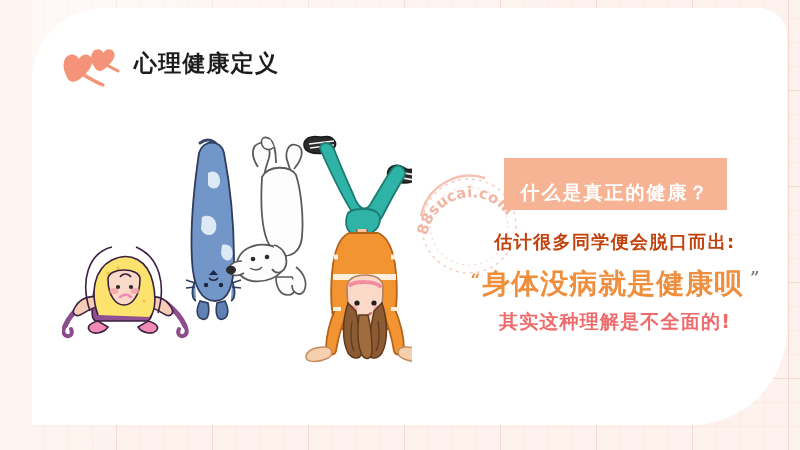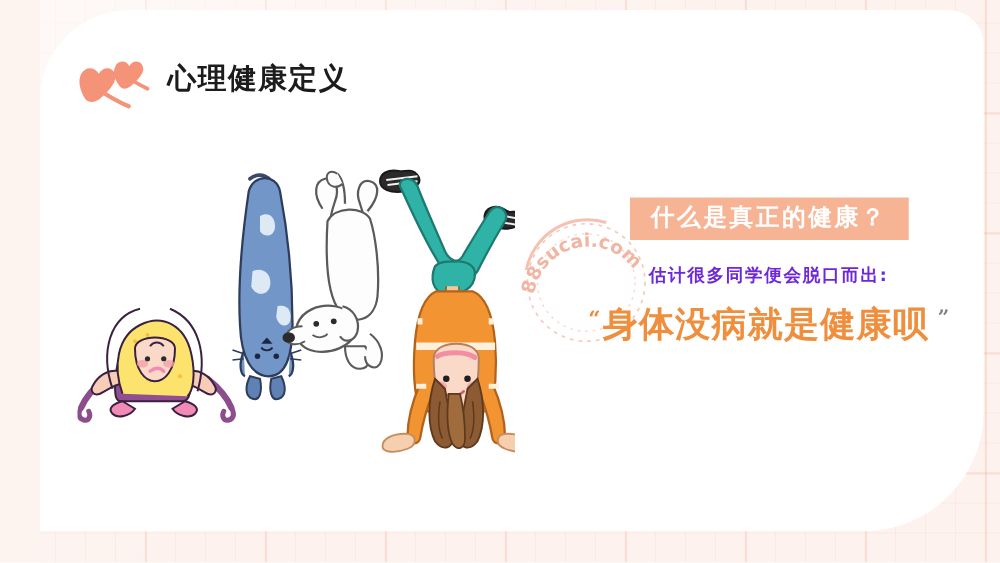--- a/index.html
+++ b/index.html
@@ -54,25 +54,25 @@
     font-size:23px;font-weight:bold;color:#1c1c1c;letter-spacing:1.2px;
     font-family:"DejaVu Sans","Liberation Sans",sans-serif;
     white-space:nowrap;line-height:1;
   }
 
   
   #text-block{position:absolute;right:52px;top:158px;width:330px;text-align:center;}
   #banner{
     display:inline-block;background:#f7b495;color:#ffffff;
     font-size:19px;font-weight:bold;letter-spacing:2px;
-    padding:7px 17px 8px;line-height:1;white-space:nowrap;
+    padding:25px 17px 8px;line-height:1;white-space:nowrap;
     font-family:"DejaVu Sans","Liberation Sans",sans-serif;
   }
   #subline{
-    margin-top:20px;font-size:14px;color:#6d28d9;font-weight:bold;
+    margin-top:20px;font-size:18px;color:#c2410c;font-weight:bold;
     letter-spacing:1.4px;white-space:nowrap;
     font-family:"DejaVu Sans","Liberation Sans",sans-serif;
   }
   #quote-row{
     margin-top:16px;position:relative;display:flex;align-items:flex-start;
     justify-content:center;white-space:nowrap;
   }
   #quote-open{
     color:#e98a3c;font-size:17px;font-weight:bold;line-height:1;
     align-self:flex-start;margin-top:2px;margin-right:2px;
@@ -271,15 +271,16 @@
   </div>
 
   <div id="text-block">
     <div id="banner">什么是真正的健康？</div>
     <div id="subline">估计很多同学便会脱口而出:</div>
     <div id="quote-row">
       <span id="quote-open">“</span>
       <span id="quote-main">身体没病就是健康呗</span>
       <span id="quote-close">”</span>
     </div>
+    <div id="redline">其实这种理解是不全面的!</div>
   </div>
 
 </div>
 
 </body></html>

